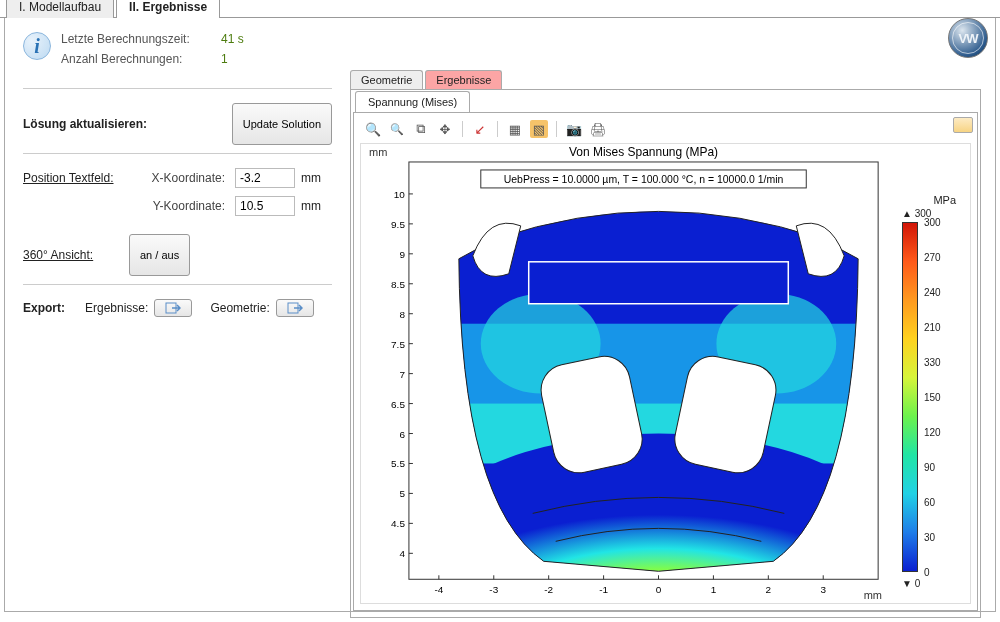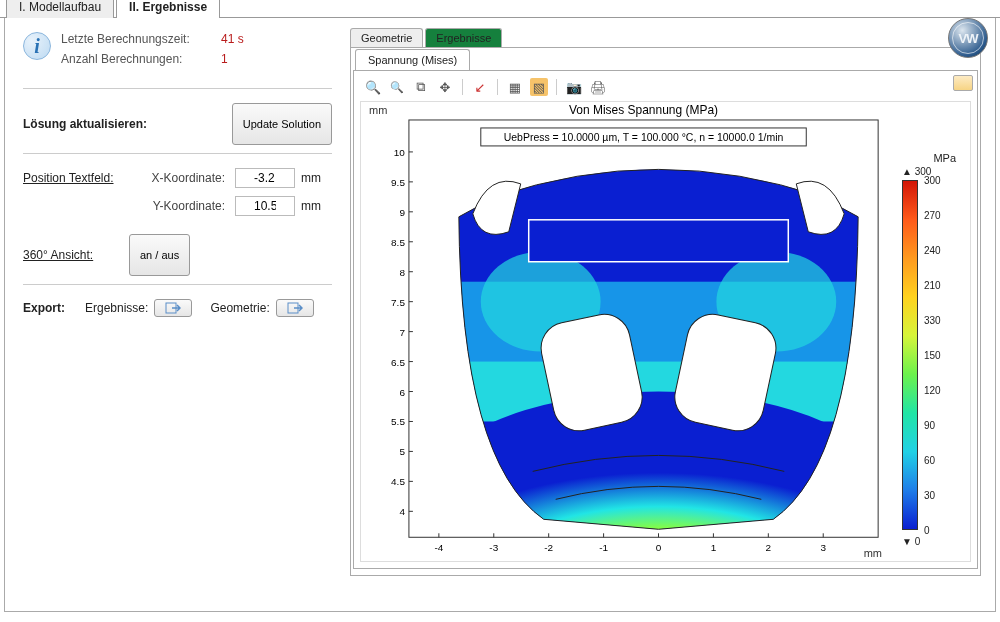--- a/index.html
+++ b/index.html
@@ -58,51 +58,51 @@
     width: 28px; height: 28px; border-radius: 50%;
     background: radial-gradient(circle at 30% 30%, #e8f2fb, #bddaf2);
     border: 1px solid #8bb6dd;
     display:flex;align-items:center;justify-content:center;
     font-family: Georgia, serif; font-style: italic; font-weight:bold;
     color:#2a72b5; font-size:20px; margin-right:10px;
   }
   .info-text { flex:1; }
   .info-text .line { display:flex; margin-bottom:6px; }
   .info-text .lbl { width:160px; color:#555;}
-  .info-text .val { width:60px; color:#b91c1c;}
+  .info-text .val { width:60px; color:#4d7c0f;}
   .section-title { font-weight:bold; font-size:13px; margin:14px 0 10px 0;}
   hr.sep { border:none; border-top:1px solid #ccc; margin:8px 0 14px 0;}
   .row { display:flex; align-items:center; margin-bottom:8px; gap:6px;}
   .row-label { min-width:120px; font-weight:bold;}
   .sub-label { width:90px; text-align:right; padding-right:4px; color:#444;}
   .btn {
     padding:14px 10px; border:1px solid #999; background:linear-gradient(#fafafa,#e6e6e6);
     border-radius:3px; cursor:pointer; font-size:11px;
   }
   .icon-btn {
     width:38px; padding:2px 0; border:1px solid #999; background:linear-gradient(#fafafa,#e6e6e6);
     border-radius:3px; cursor:pointer; display:inline-flex;align-items:center;justify-content:center;
   }
   input.txt {
-    width:60px; padding:2px 18px; border:1px solid #bbb; font-size:12px;
+    width:60px; padding:2px 4px; border:1px solid #bbb; font-size:12px;
   }
   .ul { text-decoration: underline; }
   .vw-logo {
     position:absolute; top:0px; right:7px; width:40px;height:40px;border-radius:50%;
     background:radial-gradient(circle at 35% 30%,#dce6ef,#2c5a8c 70%,#0d2b4b);
     border:1px solid #777; display:flex;align-items:center;justify-content:center;
     color:#eef3f8;font-weight:bold;font-size:13px;letter-spacing:-1px;
   }
   .vw-logo::before{content:"";position:absolute;inset:3px;border:1px solid rgba(255,255,255,0.6);border-radius:50%;}
-  .inner-tabs { display:flex; border-bottom:1px solid #aaa; text-align:right;}
+  .inner-tabs { display:flex; border-bottom:1px solid #aaa; margin-top:42px;text-align:right;}
   .inner-tab {
     padding:3px 10px; border:1px solid #aaa; border-bottom:none;
     background:#eee; margin-right:2px; border-radius:3px 3px 0 0; cursor:pointer; font-size:11px;
   }
-  .inner-tab.active { background:#15803d; }
+  .inner-tab.active { background:#fca5a5; }
   .sub-tabs { display:flex; border-bottom:1px solid #aaa; margin-top:-1px;}
   .sub-tabs-wrap{border:1px solid #aaa;border-top:none;height:528px;padding:2px;}
   .sub-tab {
     padding:4px 12px; border:1px solid #aaa; border-bottom:none;
     background:#fff; border-radius:3px 3px 0 0; font-size:11px; margin-left:2px;
   }
   .plot-panel {
     border:1px solid #aaa; border-top:none; height:498px; padding:4px 6px 6px 6px;
     display:flex; flex-direction:column; position:relative;
   }

